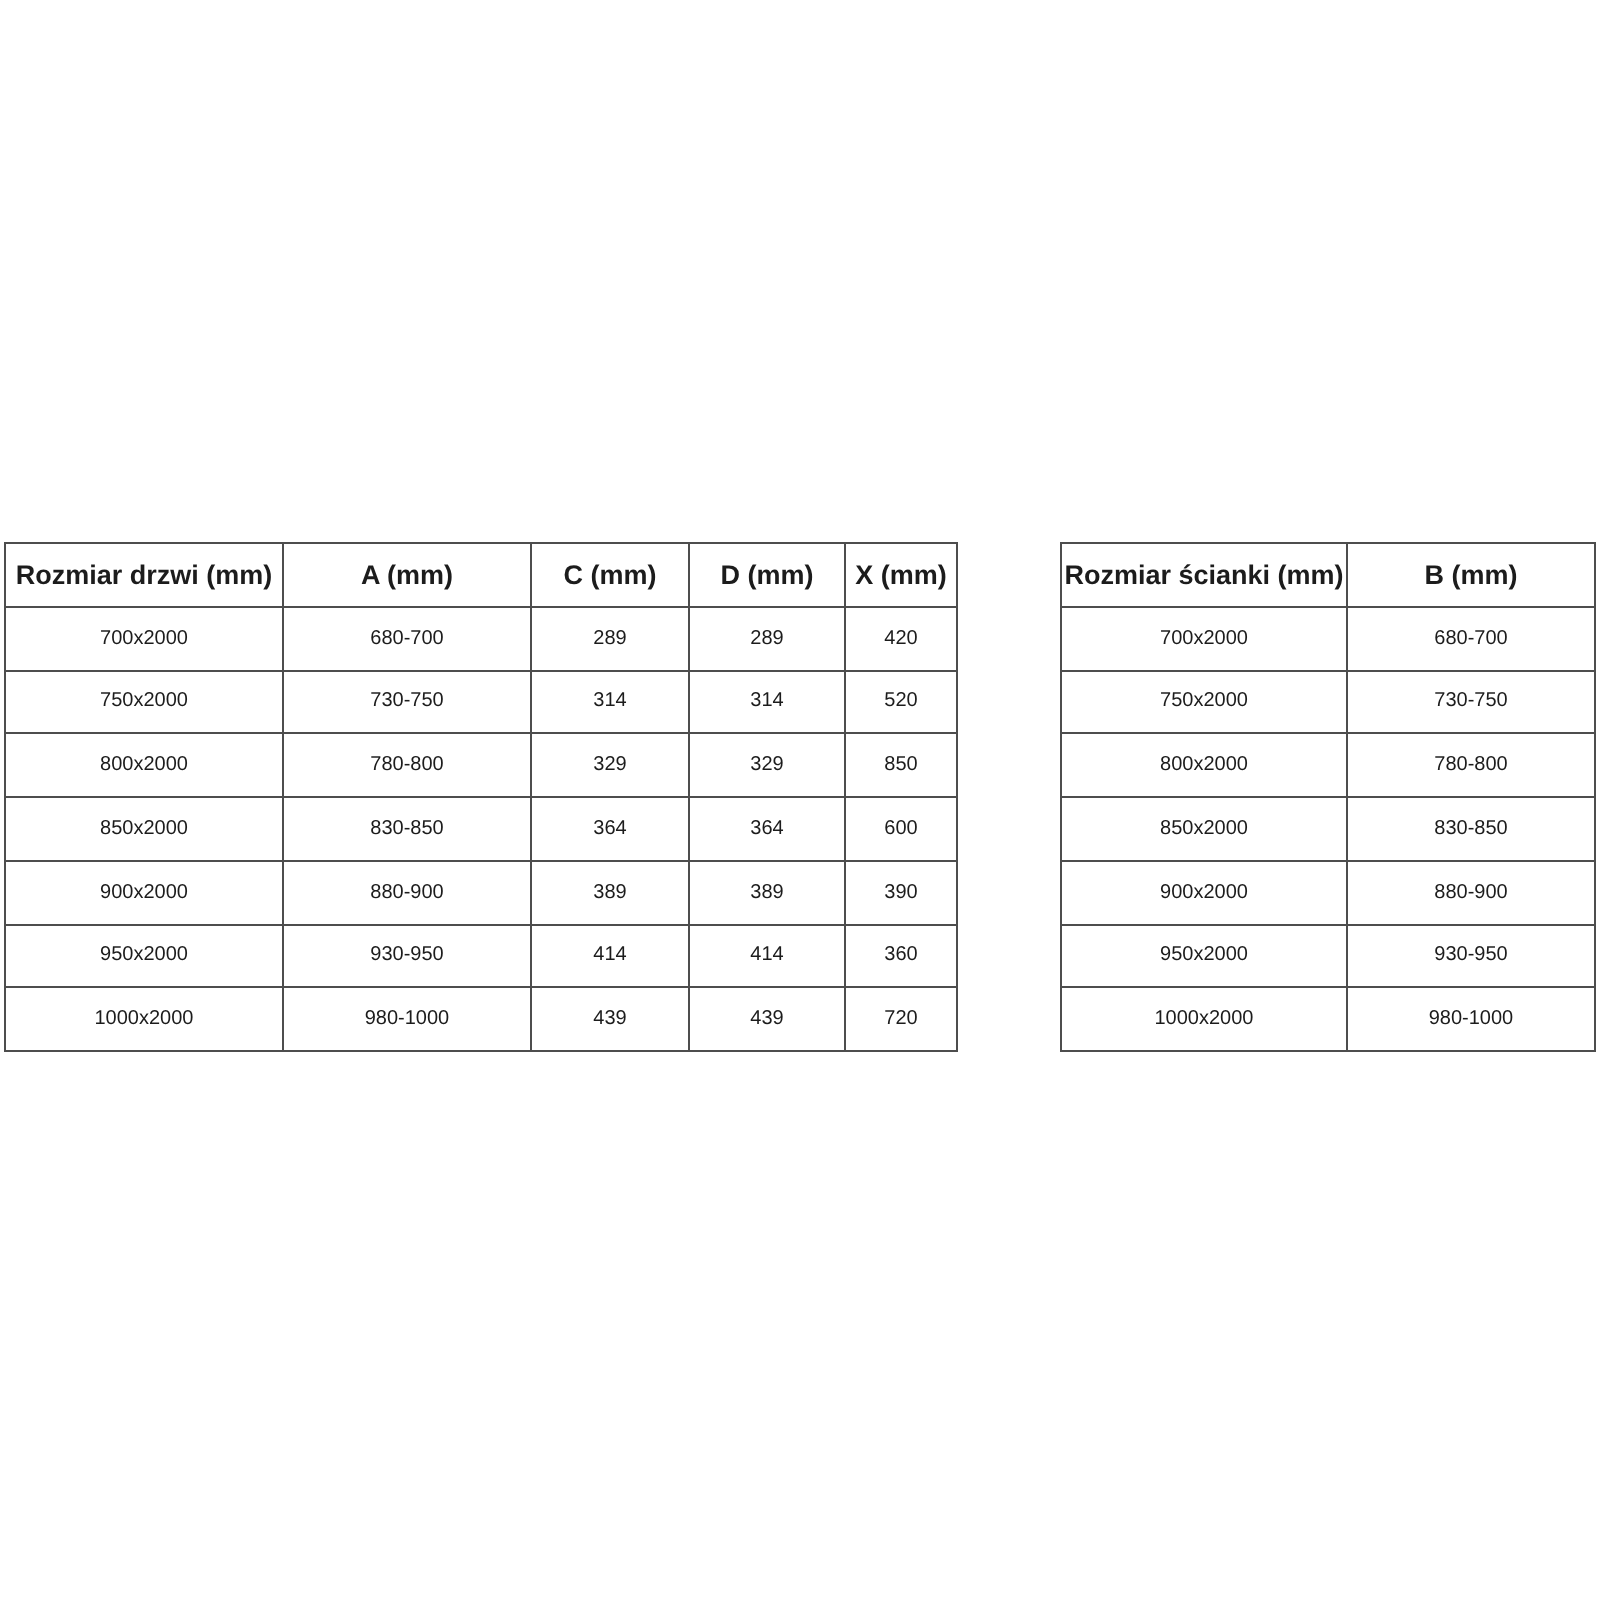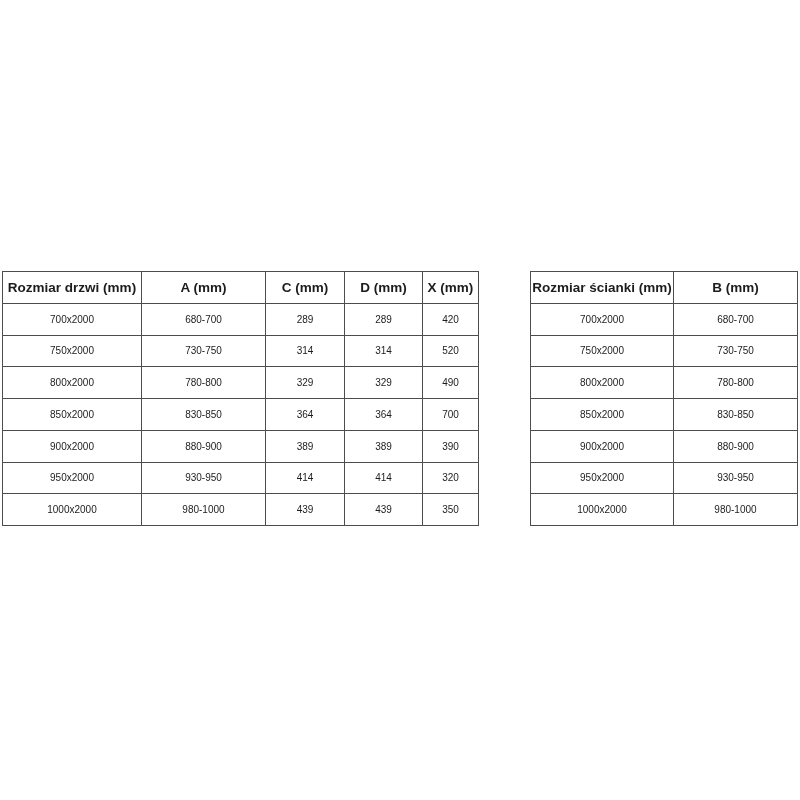--- a/index.html
+++ b/index.html
@@ -92,49 +92,49 @@
           <td>730-750</td>
           <td>314</td>
           <td>314</td>
           <td>520</td>
         </tr>
         <tr>
           <td>800x2000</td>
           <td>780-800</td>
           <td>329</td>
           <td>329</td>
-          <td>490</td>
+          <td>850</td>
         </tr>
         <tr>
           <td>850x2000</td>
           <td>830-850</td>
           <td>364</td>
           <td>364</td>
-          <td>700</td>
+          <td>600</td>
         </tr>
         <tr>
           <td>900x2000</td>
           <td>880-900</td>
           <td>389</td>
           <td>389</td>
           <td>390</td>
         </tr>
         <tr>
           <td>950x2000</td>
           <td>930-950</td>
           <td>414</td>
           <td>414</td>
-          <td>320</td>
+          <td>360</td>
         </tr>
         <tr>
           <td>1000x2000</td>
           <td>980-1000</td>
           <td>439</td>
           <td>439</td>
-          <td>350</td>
+          <td>720</td>
         </tr>
       </tbody>
   </table>
 
   <table id="wall-table" class="spec-table">
     <colgroup>
       <col style="width:143px">
       <col style="width:124px">
     </colgroup>
     <thead>

